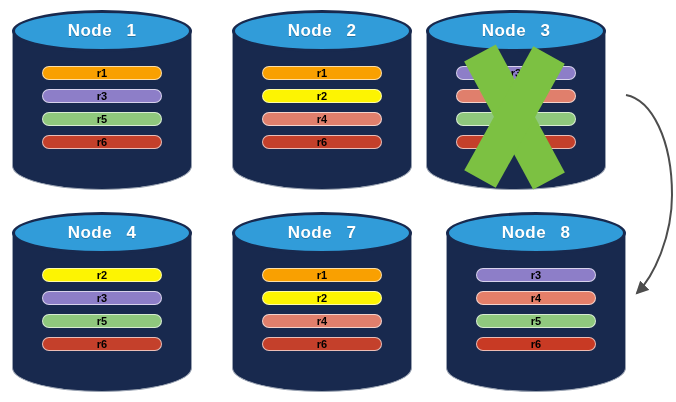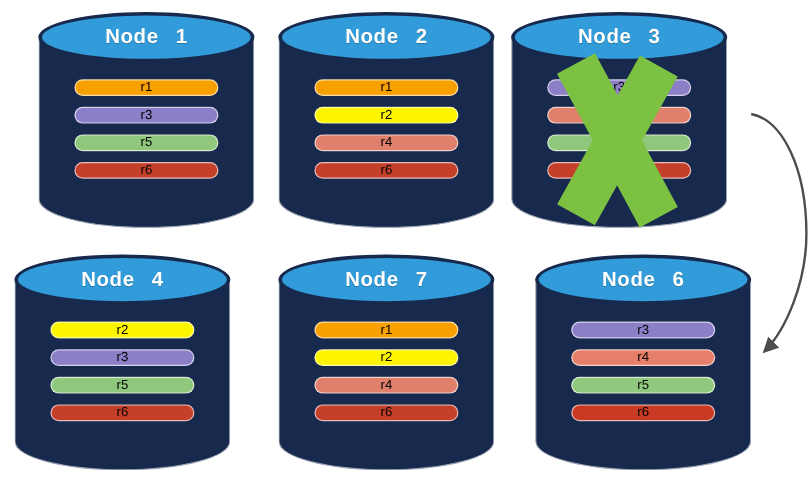--- a/index.html
+++ b/index.html
@@ -13,21 +13,21 @@
     width: 676px;
     height: 402px;
     background: #ffffff;
     overflow: hidden;
   }
   .node {
     position: absolute;
     width: 180px;
     height: 182px;
   }
-  .node.pos-1 { left: 12px;  top: 10px; margin-left: 20px; }
+  .node.pos-1 { left: 12px;  top: 10px; }
   .node.pos-2 { left: 232px; top: 10px; }
   .node.pos-3 { left: 426px; top: 10px; }
   .node.pos-4 { left: 12px;  top: 212px; text-align: center; }
   .node.pos-5 { left: 232px; top: 212px; }
   .node.pos-6 { left: 446px; top: 212px; }
 
   .cyl-body {
     position: absolute;
     left: 0;
     top: 20px;
@@ -75,21 +75,21 @@
   }
   .bar {
     height: 14px;
     box-sizing: border-box;
     border: 1px solid rgba(255,255,255,0.65);
     border-radius: 7px;
     display: flex;
     align-items: center;
     justify-content: center;
     font-size: 11px;
-    font-weight: normal;
+    font-weight: bold;
     color: #000000;
     line-height: 12px;
   }
   .x-mark {
     position: absolute;
     left: 28px;
     top: 34px;
     z-index: 4;
     overflow: visible;
   }
@@ -170,21 +170,21 @@
     <div class="bars">
       <div class="bar" style="background: rgb(249, 160, 1);">r1</div>
       <div class="bar" style="background: rgb(253, 244, 2);">r2</div>
       <div class="bar" style="background: rgb(224, 127, 108);">r4</div>
       <div class="bar" style="background: rgb(196, 64, 43);">r6</div>
     </div>
   </div>
 
   <div class="node pos-6">
     <div class="cyl-top">
-      <span class="node-title">Node 6</span>
+      <span class="node-title">Node 8</span>
     </div>
     <div class="cyl-body"></div>
     <div class="bars">
       <div class="bar" style="background: rgb(141, 126, 200);">r3</div>
       <div class="bar" style="background: rgb(229, 127, 105);">r4</div>
       <div class="bar" style="background: rgb(144, 201, 126);">r5</div>
       <div class="bar" style="background: rgb(200, 58, 36);">r6</div>
     </div>
   </div>
 

